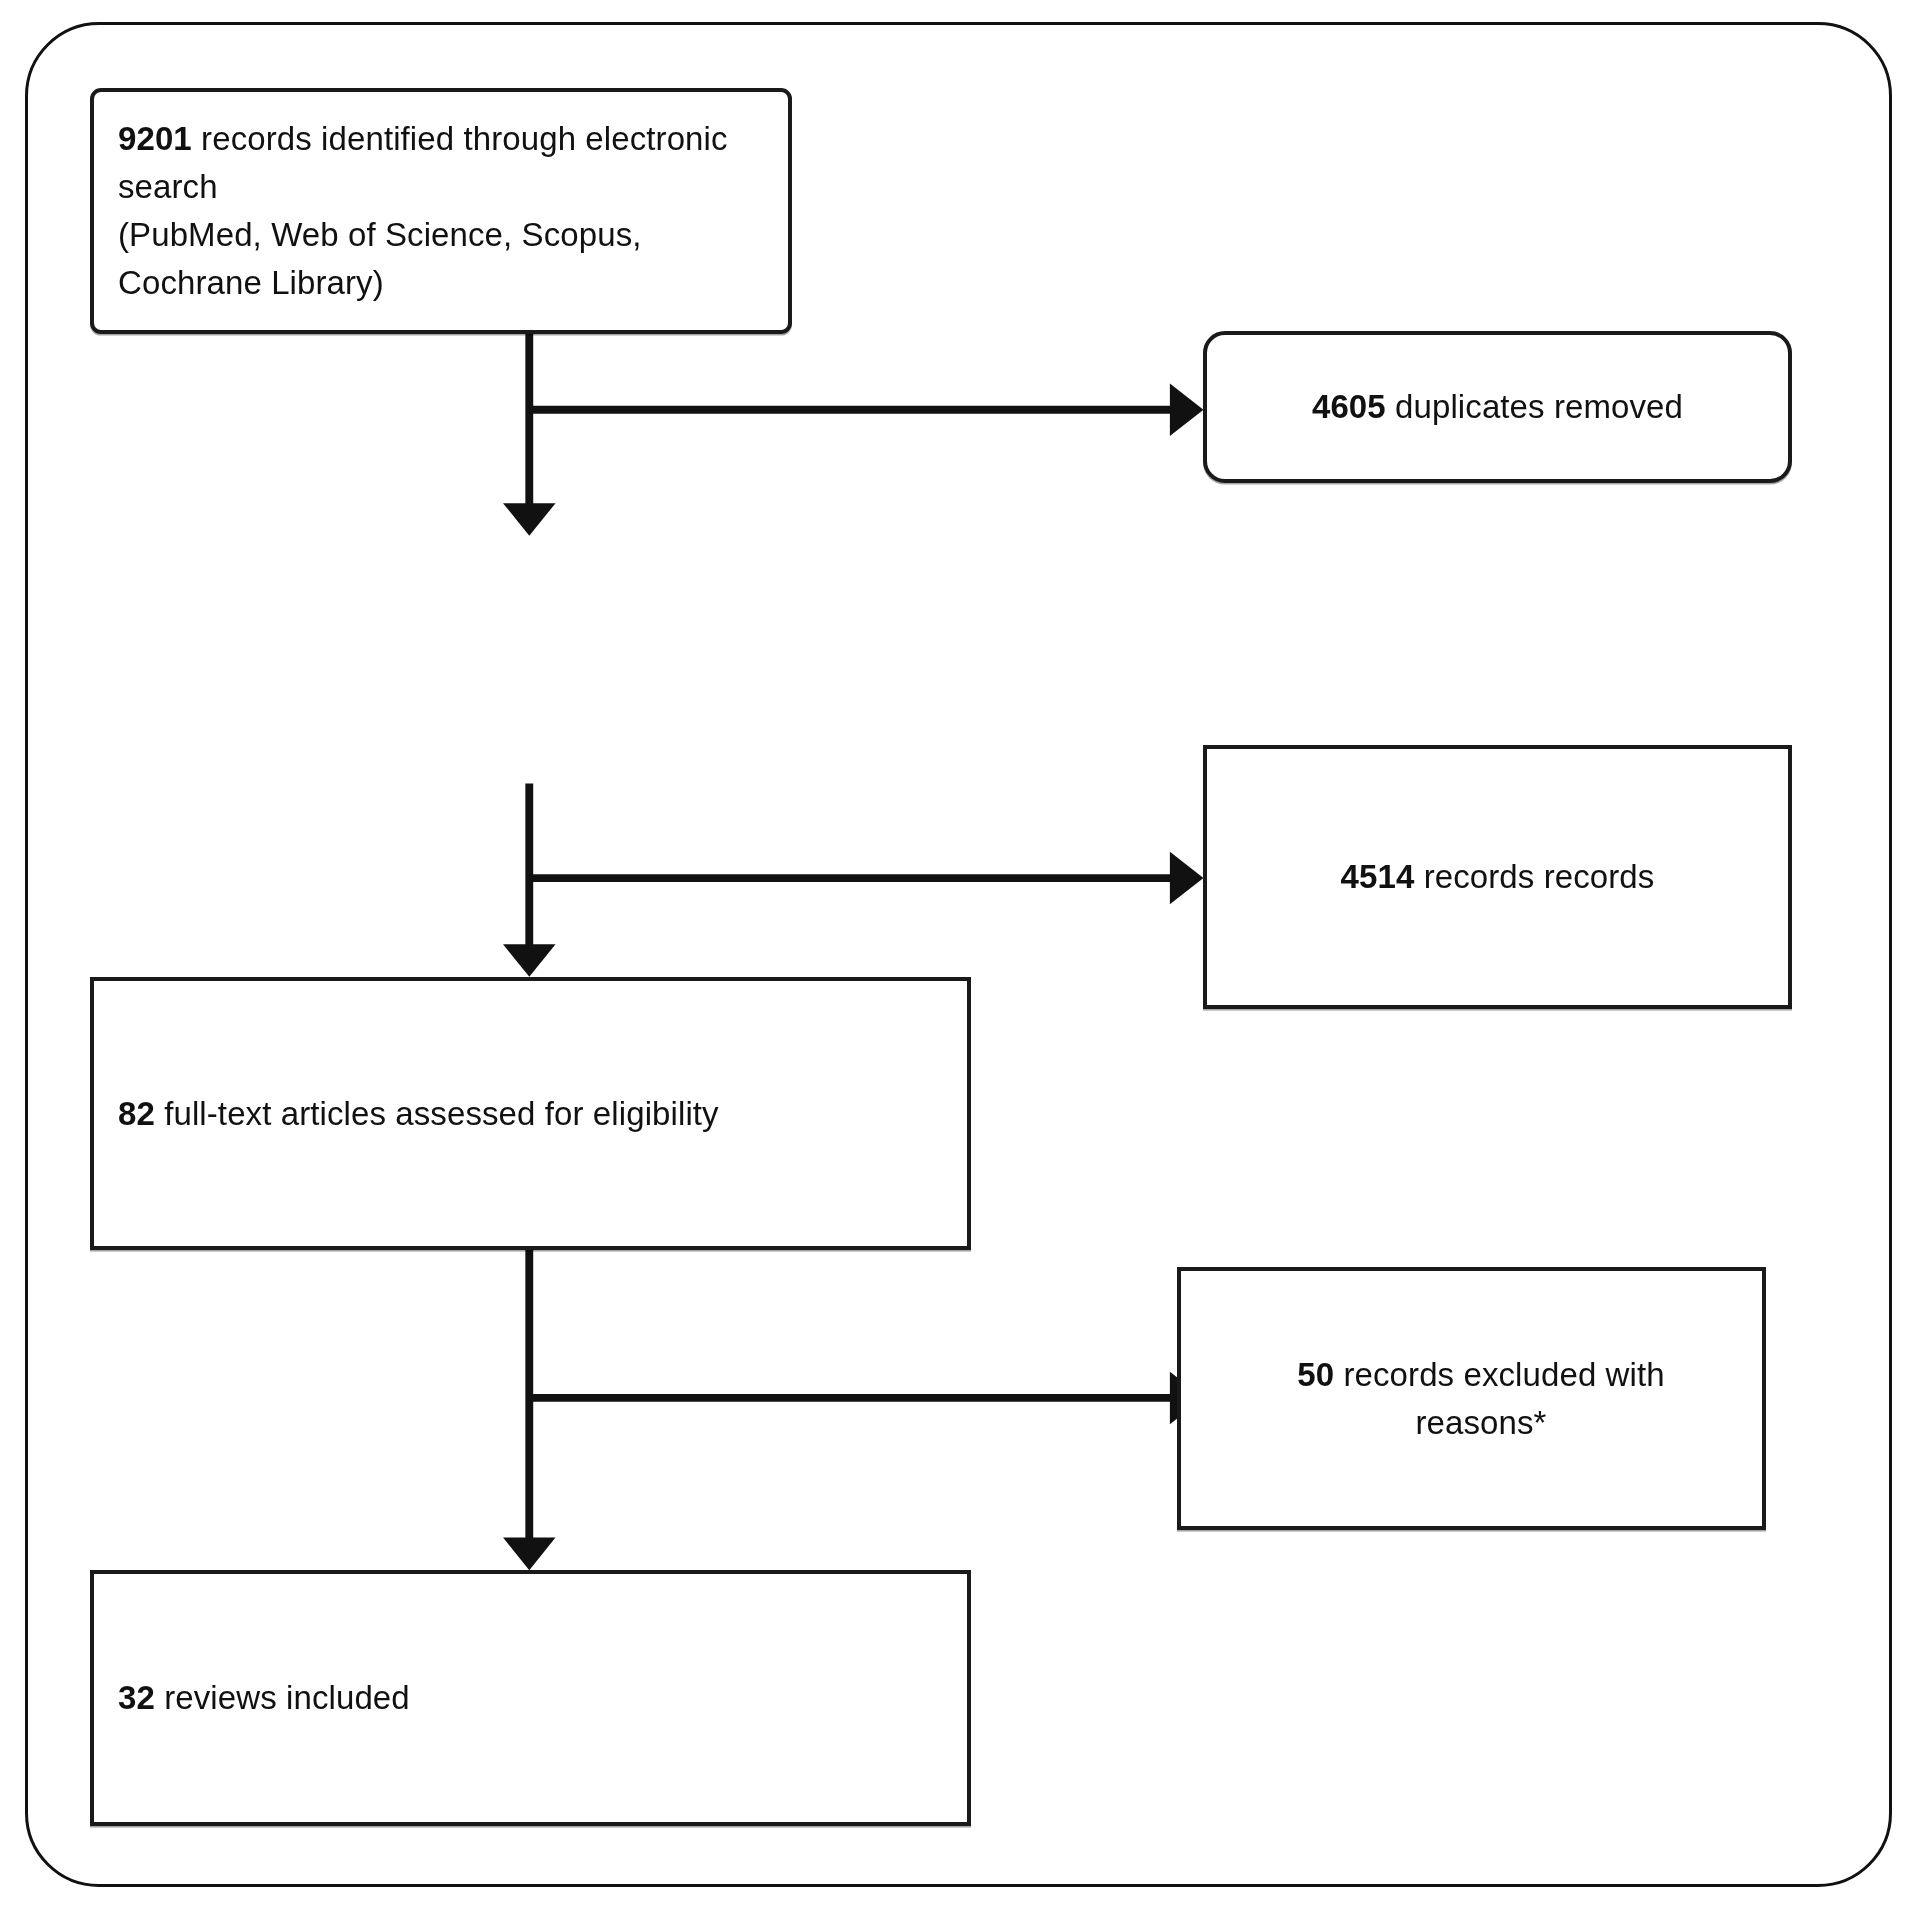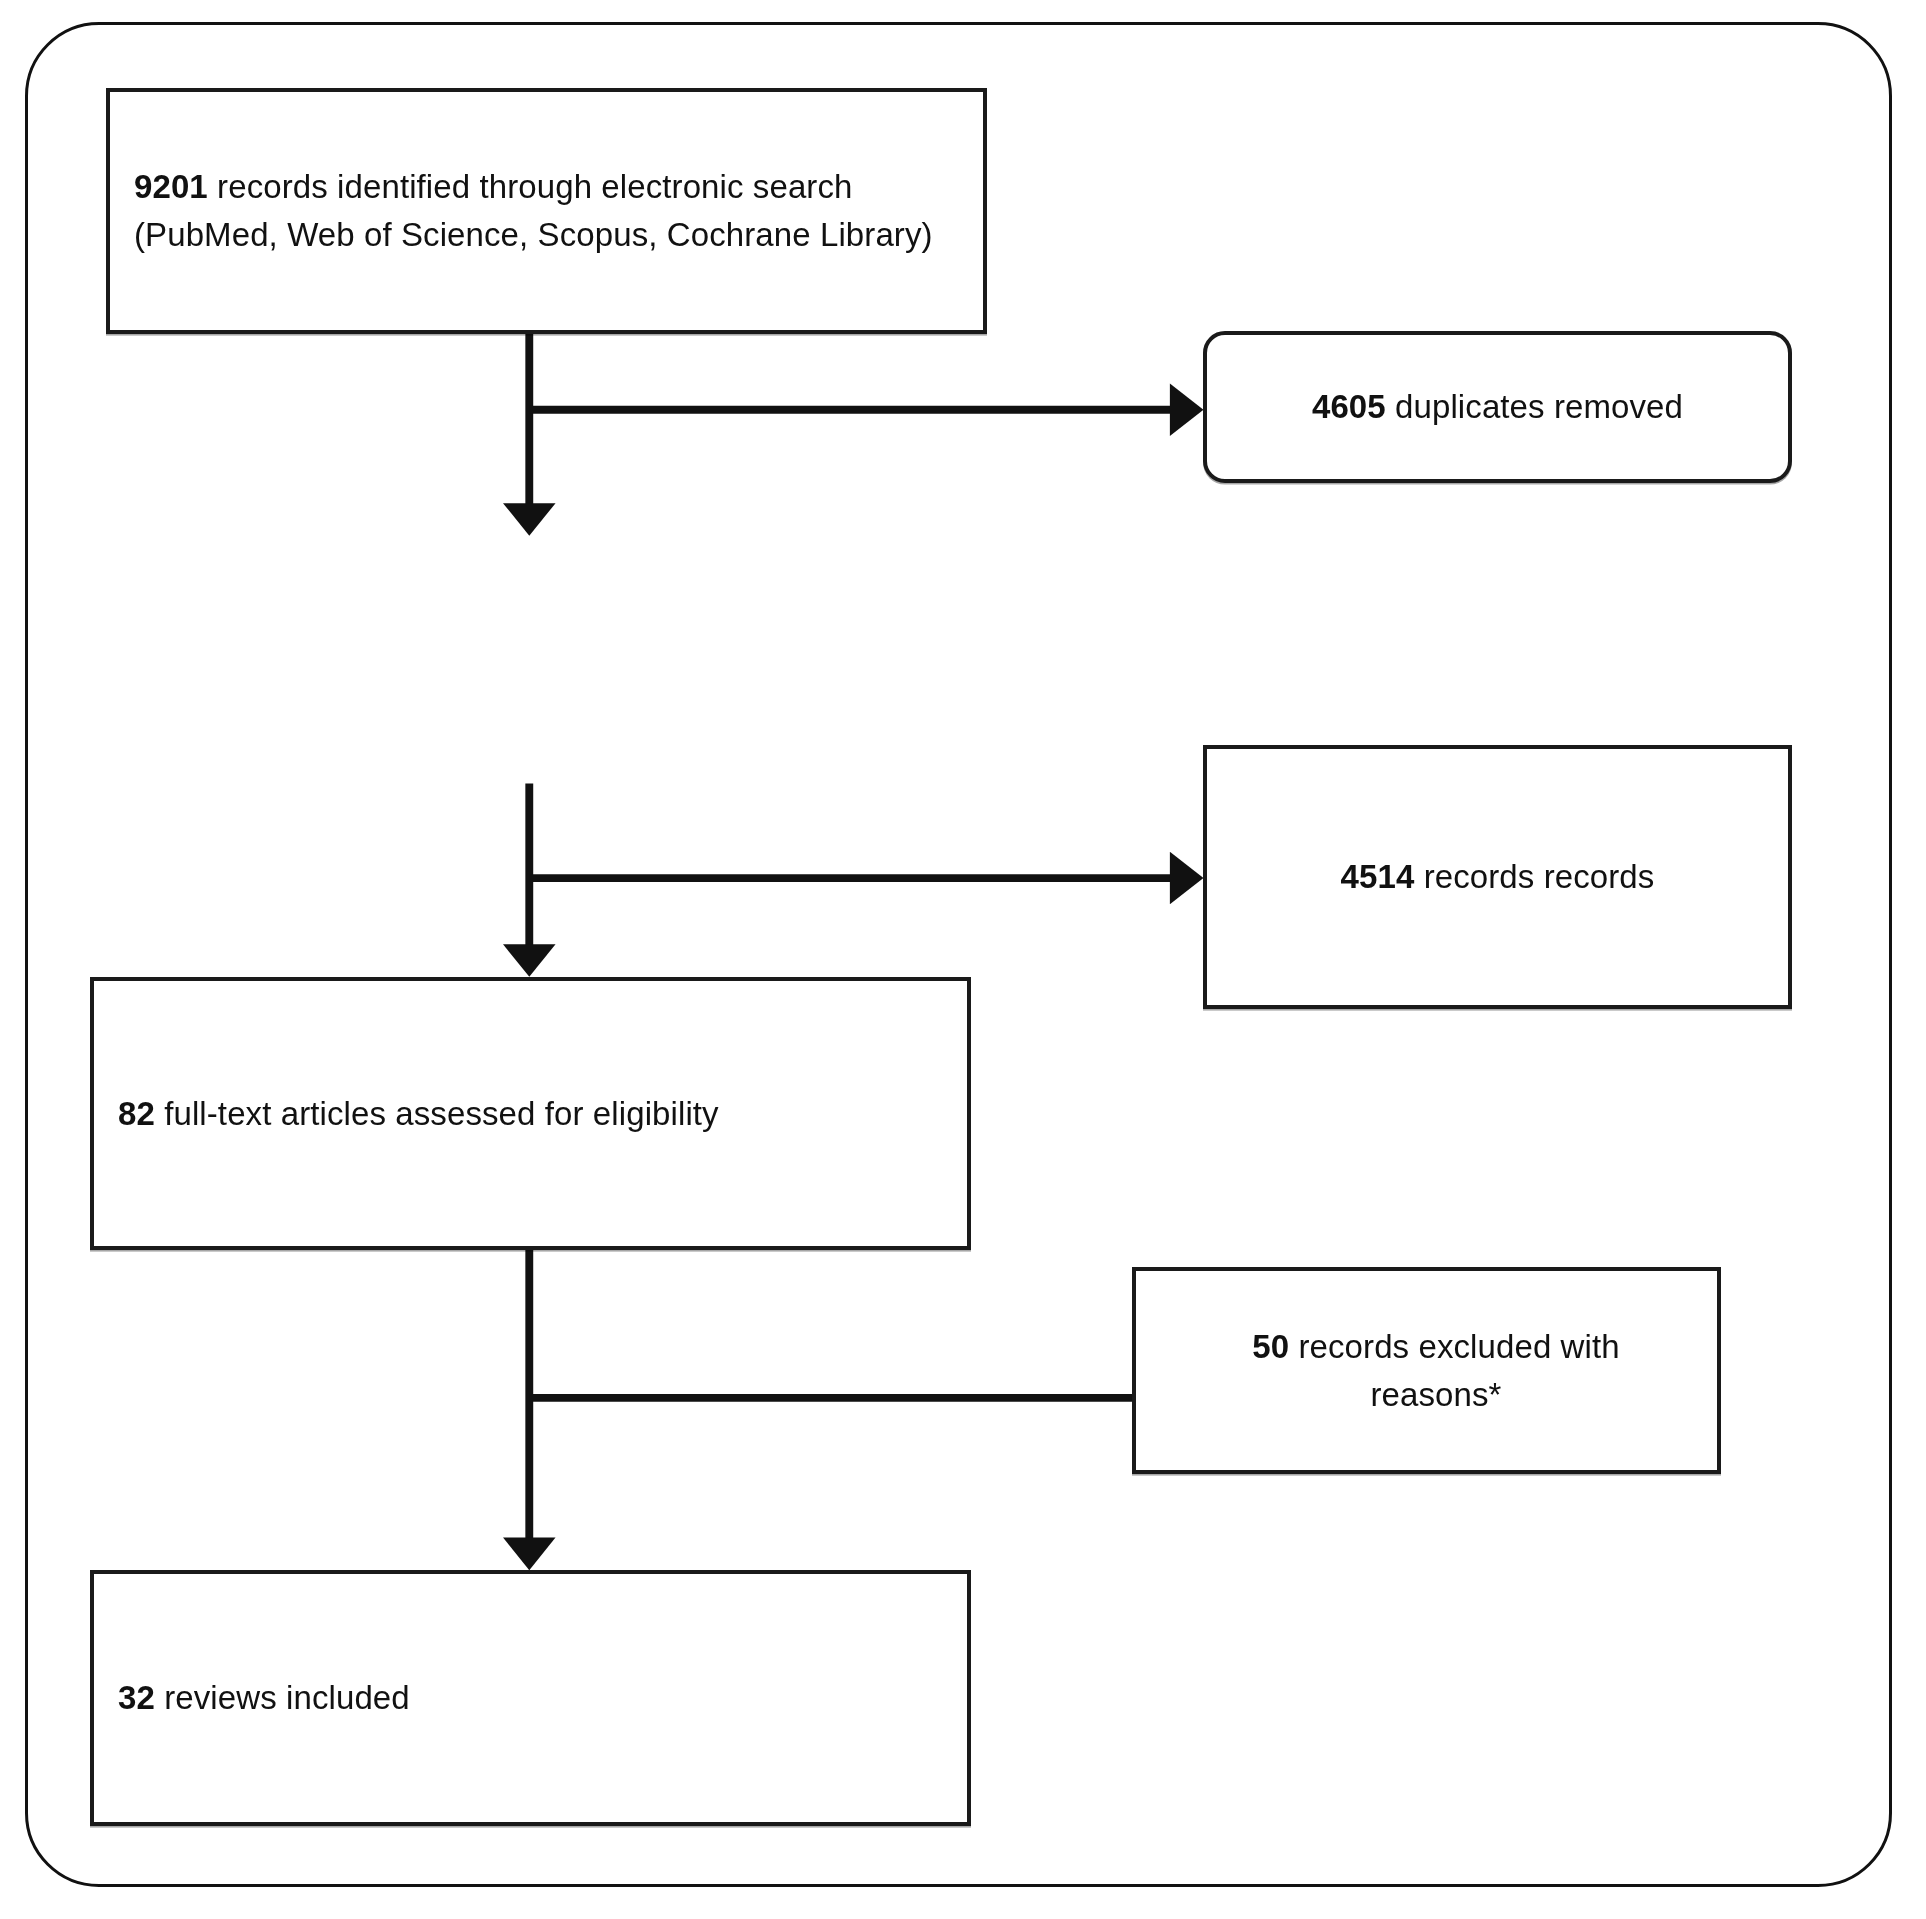--- a/index.html
+++ b/index.html
@@ -63,26 +63,26 @@
   }
   .box-text .num {
     font-weight: bold;
   }
   .box-text.centered {
     text-align: center;
     padding: 0 31.5px;
   }
 
   
-  #box-identified   { left: 106px;  top: 88px;  width: 881px; height: 246px; }
+  #box-identified   { left: 90px;  top: 88px;  width: 702px; height: 246px; border-radius: 11px; }
   #box-duplicates   { left: 1203px; top: 331px;  width: 589px; height: 152px; border-radius: 22px; }
   #box-screened     { left: 90px;  top: 536px; width: 881px; height: 248px; }
   #box-excluded     { left: 1203px; top: 745px; width: 589px; height: 264px; }
   #box-fulltext     { left: 90px;  top: 977px; width: 881px; height: 273px; }
-  #box-excluded-rsn { left: 1132px; top: 1267px; width: 589px; height: 207px; padding-left: 19px; }
+  #box-excluded-rsn { left: 1177px; top: 1267px; width: 589px; height: 263px; padding-left: 19px; }
   #box-included     { left: 90px;  top: 1570px; width: 881px; height: 256px; }
 
   
   #connectors {
     position: absolute;
     left: 0;
     top: 0;
     width: 1926px;
     height: 1920px;
     pointer-events: none;

